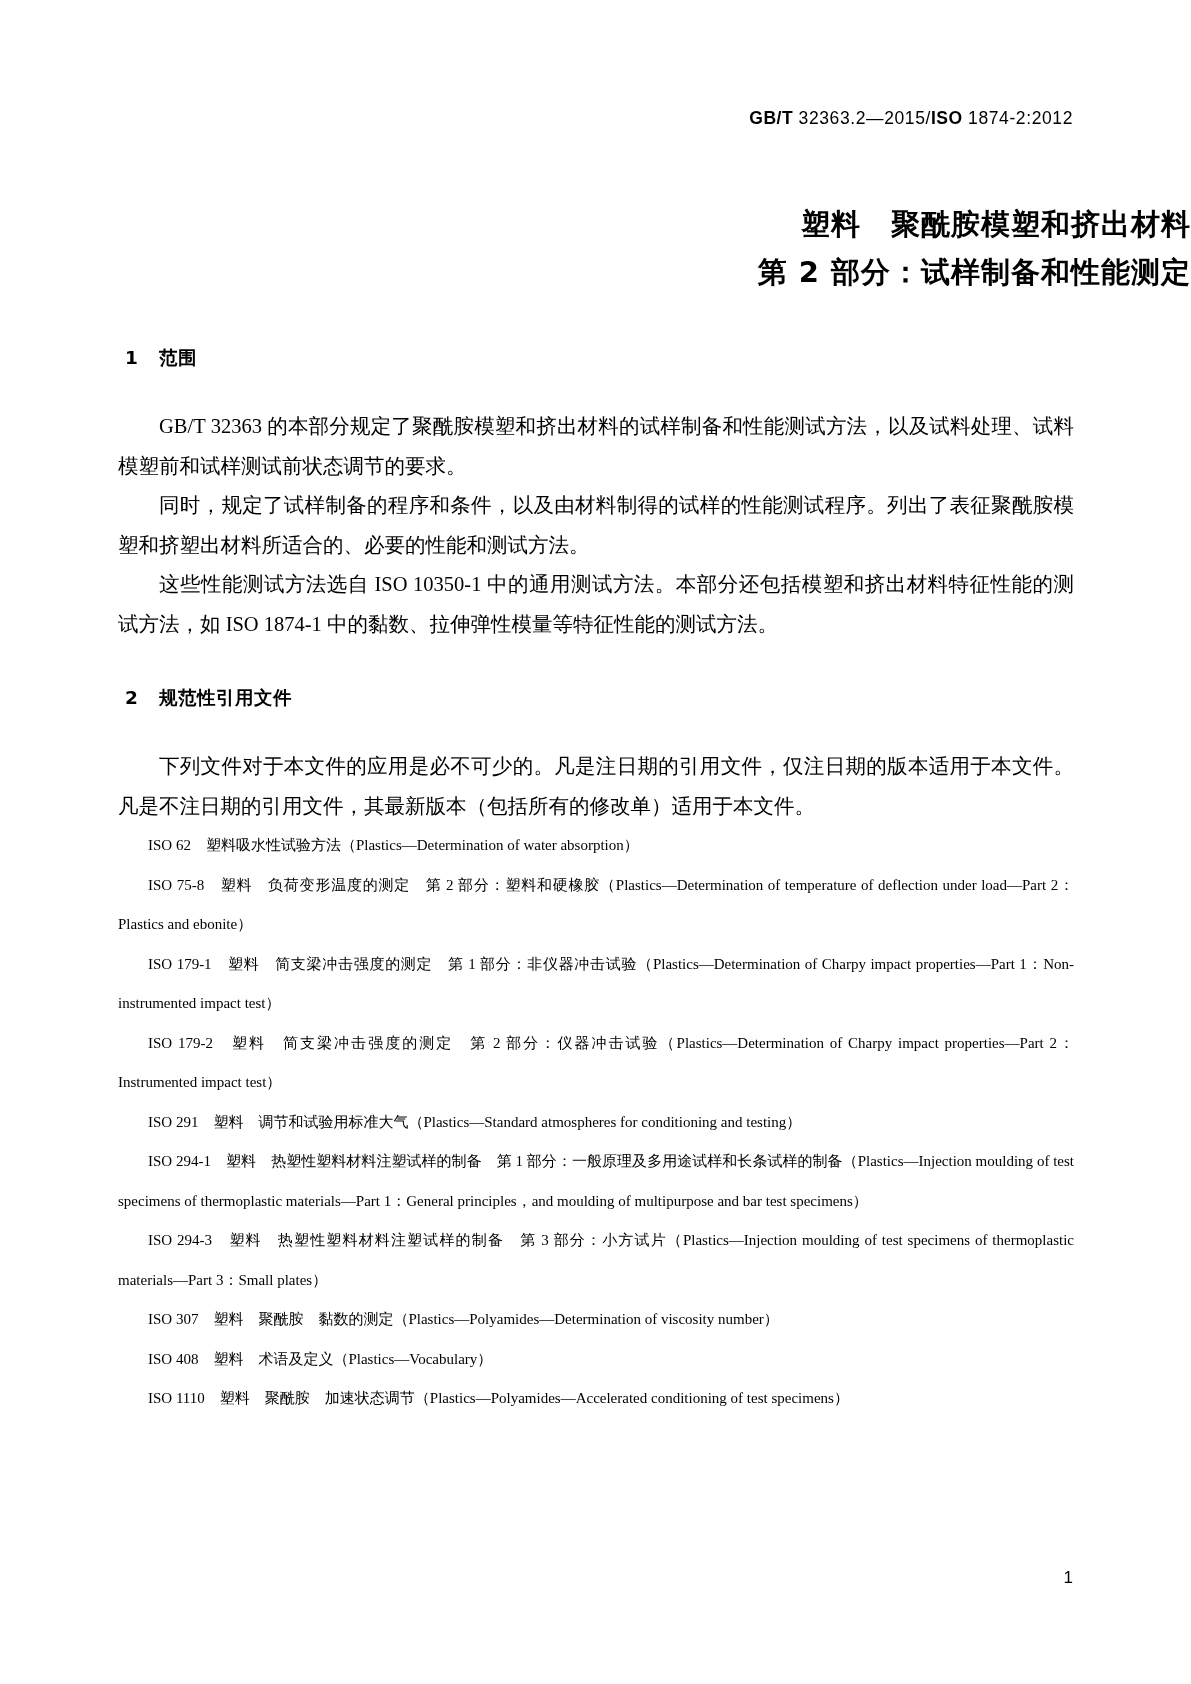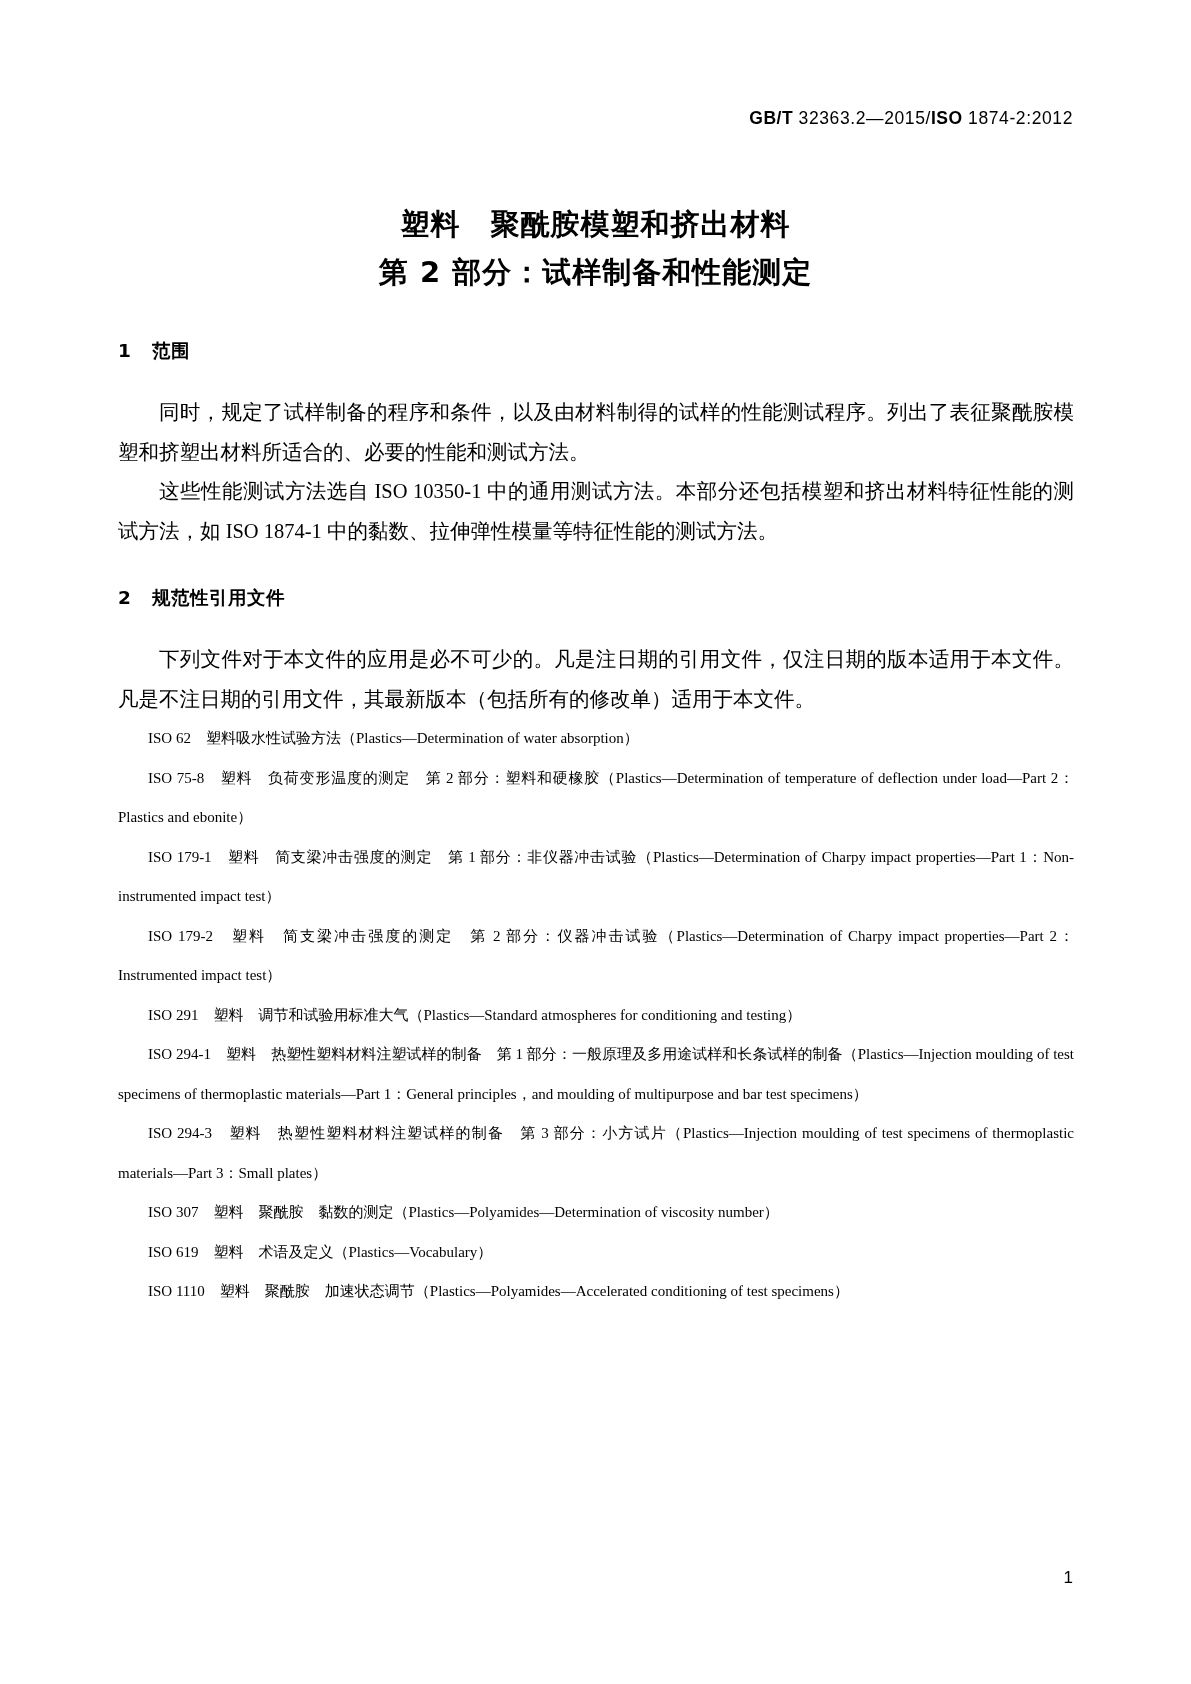--- a/index.html
+++ b/index.html
@@ -35,21 +35,21 @@
     font-weight: bold;
     letter-spacing: 0.5px;
   }
 
   
   .doc-title {
     position: absolute;
     top: 200px;
     left: 0;
     right: 0;
-    text-align: center;
+    text-align: right;
     font-family: "DejaVu Sans", "Liberation Sans", sans-serif;
     font-size: 29px;
     font-weight: bold;
     line-height: 48px;
     letter-spacing: 1px;
   }
   .doc-title .line2 {
     display: block;
   }
 
@@ -58,21 +58,21 @@
     position: absolute;
     top: 338px;
     left: 118px;
     width: 956px;
   }
 
   h2.clause {
     font-family: "DejaVu Sans", "Liberation Sans", sans-serif;
     font-size: 18.5px;
     font-weight: bold;
-    margin: 0;
+    margin: 7px;
     padding: 0;
     letter-spacing: 0.5px;
   }
   .clause-num {
     display: inline-block;
     min-width: 34px;
   }
 
   .spacer-after-heading { height: 30px; }
   .spacer-before-heading { height: 34px; }
@@ -120,39 +120,40 @@
     <span class="line2">第 2 部分：试样制备和性能测定</span>
   </div>
 
   <div class="content">
 
     <h2 class="clause">
       <span class="clause-num">1</span><span>范围</span>
     </h2>
     <div class="spacer-after-heading"></div>
 
+    <p class="body indent">GB/T 32363 的本部分规定了聚酰胺模塑和挤出材料的试样制备和性能测试方法，以及试料处理、试料模塑前和试样测试前状态调节的要求。</p>
     <p class="body indent">同时，规定了试样制备的程序和条件，以及由材料制得的试样的性能测试程序。列出了表征聚酰胺模塑和挤塑出材料所适合的、必要的性能和测试方法。</p>
     <p class="body indent">这些性能测试方法选自 ISO 10350-1 中的通用测试方法。本部分还包括模塑和挤出材料特征性能的测试方法，如 ISO 1874-1 中的黏数、拉伸弹性模量等特征性能的测试方法。</p>
 
     <div class="spacer-before-heading"></div>
     <h2 class="clause">
       <span class="clause-num">2</span><span>规范性引用文件</span>
     </h2>
     <div class="spacer-after-heading"></div>
 
     <p class="body indent">下列文件对于本文件的应用是必不可少的。凡是注日期的引用文件，仅注日期的版本适用于本文件。凡是不注日期的引用文件，其最新版本（包括所有的修改单）适用于本文件。</p>
 
     <p class="ref">ISO 62　塑料吸水性试验方法（Plastics—Determination of water absorption）</p>
     <p class="ref">ISO 75-8　塑料　负荷变形温度的测定　第 2 部分：塑料和硬橡胶（Plastics—Determination of temperature of deflection under load—Part 2：Plastics and ebonite）</p>
     <p class="ref">ISO 179-1　塑料　简支梁冲击强度的测定　第 1 部分：非仪器冲击试验（Plastics—Determination of Charpy impact properties—Part 1：Non-instrumented impact test）</p>
     <p class="ref">ISO 179-2　塑料　简支梁冲击强度的测定　第 2 部分：仪器冲击试验（Plastics—Determination of Charpy impact properties—Part 2：Instrumented impact test）</p>
     <p class="ref">ISO 291　塑料　调节和试验用标准大气（Plastics—Standard atmospheres for conditioning and testing）</p>
     <p class="ref">ISO 294-1　塑料　热塑性塑料材料注塑试样的制备　第 1 部分：一般原理及多用途试样和长条试样的制备（Plastics—Injection moulding of test specimens of thermoplastic materials—Part 1：General principles，and moulding of multipurpose and bar test specimens）</p>
     <p class="ref">ISO 294-3　塑料　热塑性塑料材料注塑试样的制备　第 3 部分：小方试片（Plastics—Injection moulding of test specimens of thermoplastic materials—Part 3：Small plates）</p>
     <p class="ref">ISO 307　塑料　聚酰胺　黏数的测定（Plastics—Polyamides—Determination of viscosity number）</p>
-    <p class="ref">ISO 619　塑料　术语及定义（Plastics—Vocabulary）</p>
+    <p class="ref">ISO 408　塑料　术语及定义（Plastics—Vocabulary）</p>
     <p class="ref">ISO 1110　塑料　聚酰胺　加速状态调节（Plastics—Polyamides—Accelerated conditioning of test specimens）</p>
 
   </div>
 
   <div class="folio">1</div>
 
 </div>
 
 </body></html>

